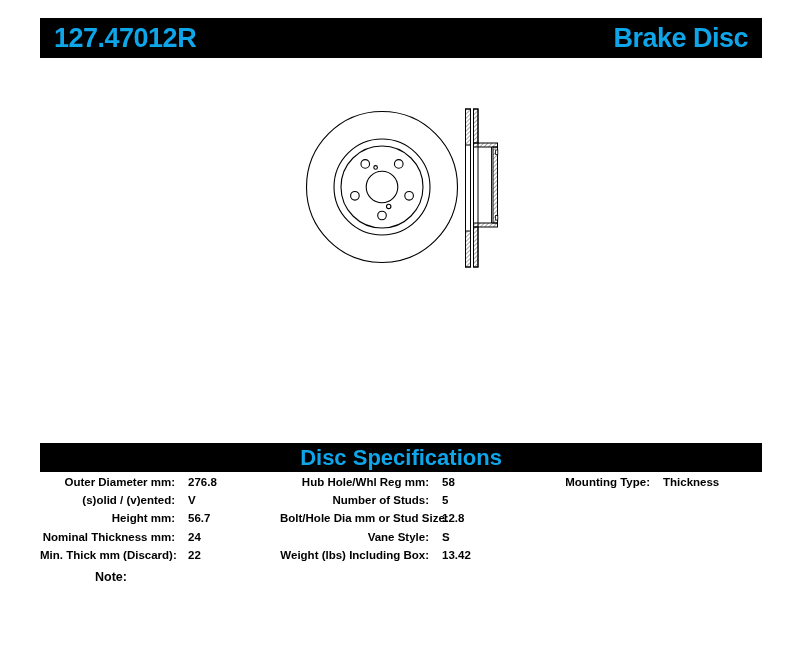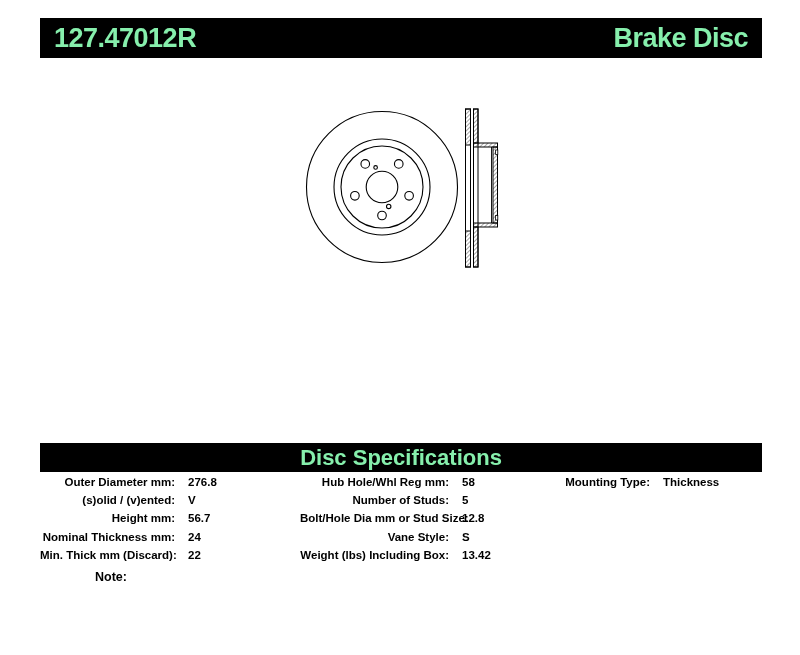--- a/index.html
+++ b/index.html
@@ -7,21 +7,21 @@
     width: 800px; height: 655px;
     position: relative;
     font-family: "Liberation Sans", sans-serif;
     color: #000;
     overflow: hidden;
   }
   .bar {
     position: absolute;
     left: 40px; width: 722px;
     background: #000;
-    color: #86efac;
+    color: #0ea5e9;
     font-weight: bold;
     box-sizing: border-box;
   }
   .header-bar {
     top: 18px; height: 40px;
     display: flex;
     justify-content: space-between;
     align-items: center;
     padding: 0 14px;
     font-size: 27px;
@@ -43,21 +43,21 @@
     top: 473px;
     font-size: 11.5px;
     font-weight: bold;
     line-height: 18.2px;
   }
   .spec-row { display: flex; white-space: nowrap; }
   .spec-label { display: inline-block; text-align: right; }
   .col-1 { left: 40px; }
   .col-1 .spec-label { width: 135px; }
   .col-2 { left: 280px; }
-  .col-2 .spec-label { width: 149px; margin-left: 20px; }
+  .col-2 .spec-label { width: 149px; }
   .col-3 { left: 540px; }
   .col-3 .spec-label { width: 110px; }
   .spec-value { margin-left: 13px; }
   .note {
     position: absolute;
     left: 95px; top: 570px;
     font-size: 12.5px;
     font-weight: bold;
   }
 </style>

